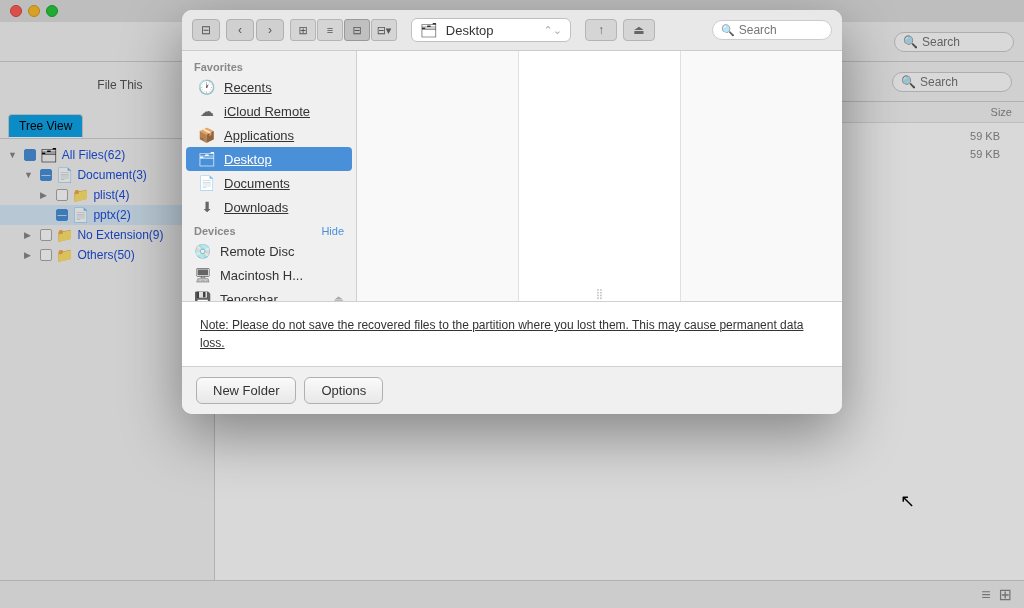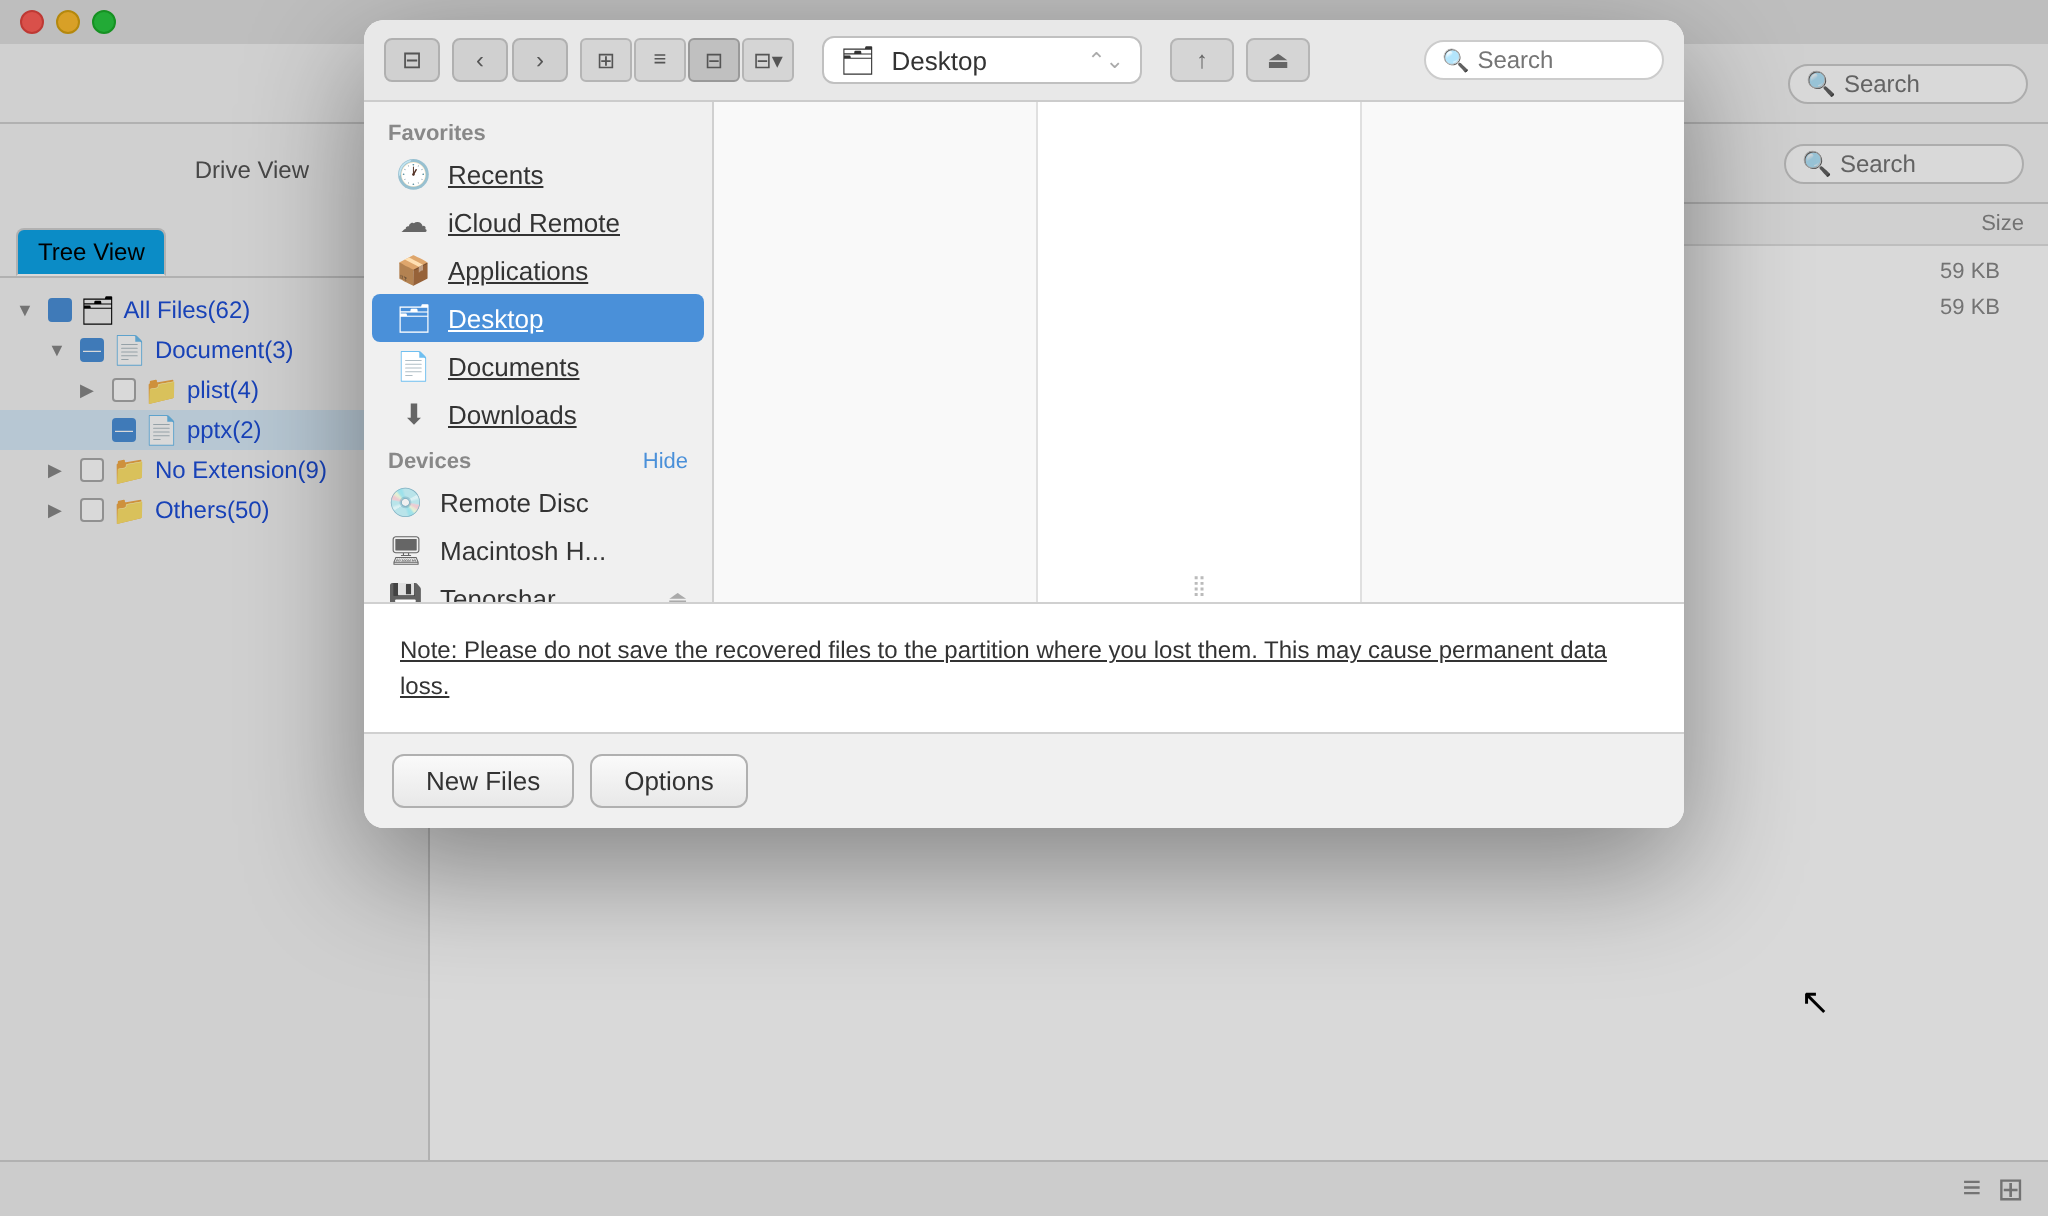--- a/index.html
+++ b/index.html
@@ -505,21 +505,21 @@
         <input type="text" placeholder="Search" style="">
       </div>
     </div>
   </div>
 
   <div class="app-main">
 
     <div class="app-sidebar">
       <div class="sidebar-tabs">
         <div class="sidebar-tab active">Tree View</div>
-        <div class="sidebar-tab">Drive View</div>
+        <div class="sidebar-tab">File This</div>
       </div>
       <div class="sidebar-tree">
 
         <div class="tree-item">
           <span class="tree-arrow">▼</span>
           <div class="tree-checkbox checked"></div>
           <span class="tree-icon">🗂</span>
           <span class="tree-label">All Files(62)</span>
         </div>
 
@@ -703,21 +703,21 @@
       </div>
     </div>
 
     <div class="dialog-note">
       <span>Note: Please do not save the recovered files to the partition where you lost them. This may cause
 permanent data loss.</span>
     </div>
 
     <div class="dialog-buttons">
       <div class="btn-group-left">
-        <button class="dialog-btn">New Files</button>
+        <button class="dialog-btn">New Folder</button>
         <button class="dialog-btn">Options</button>
       </div>
     </div>
 
   </div>
 </div>
 
 <div style="position:absolute; top:490px; left:900px; pointer-events:none; font-size:18px;">↖</div>
 
 </body></html>

